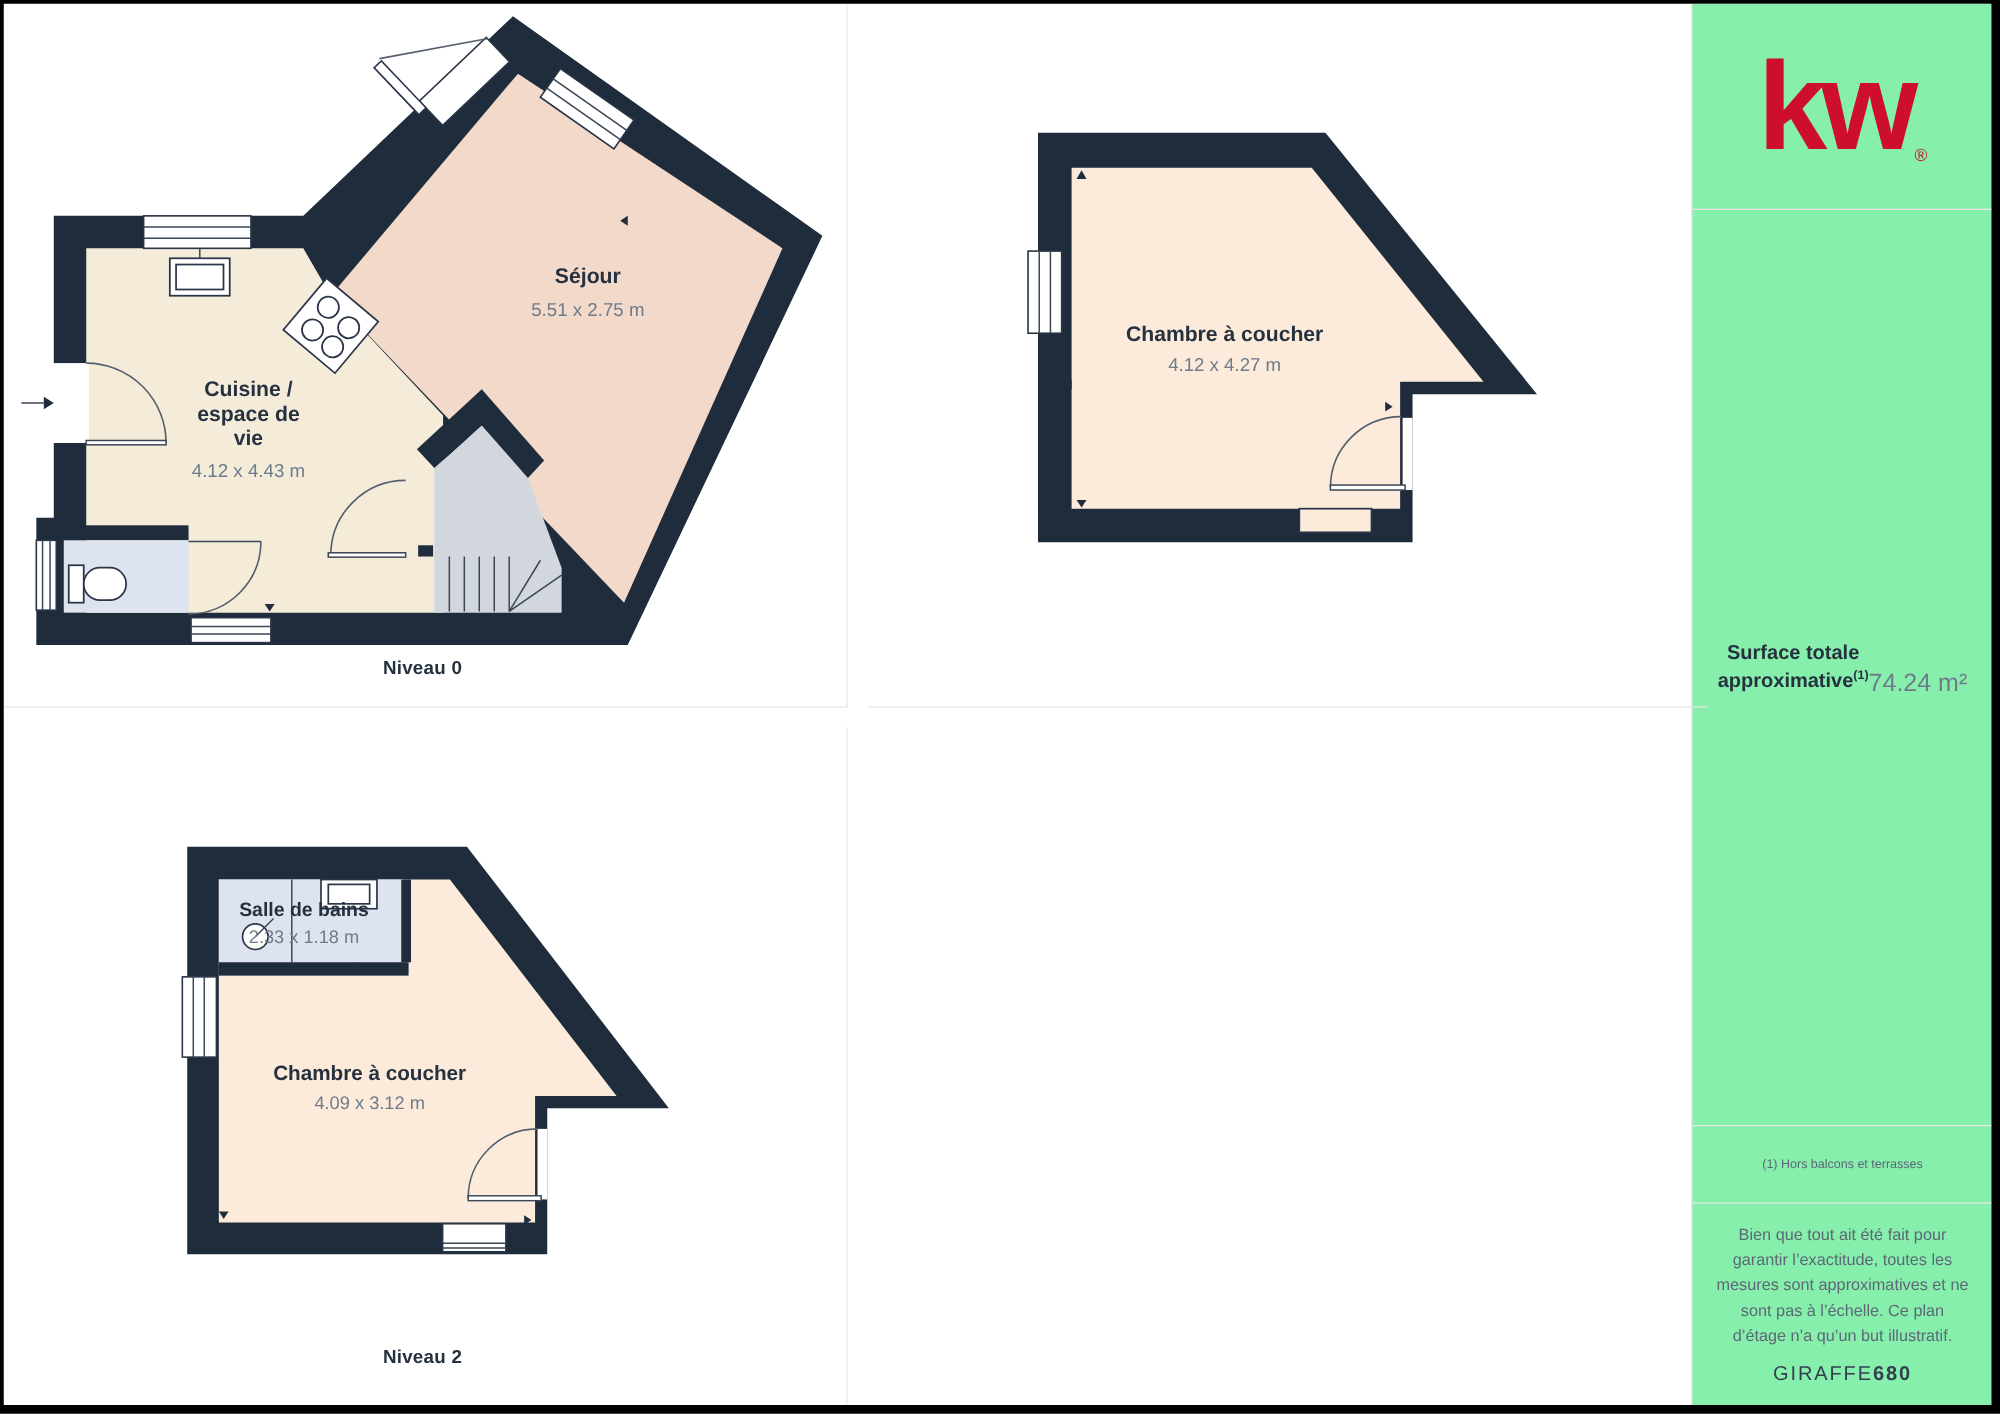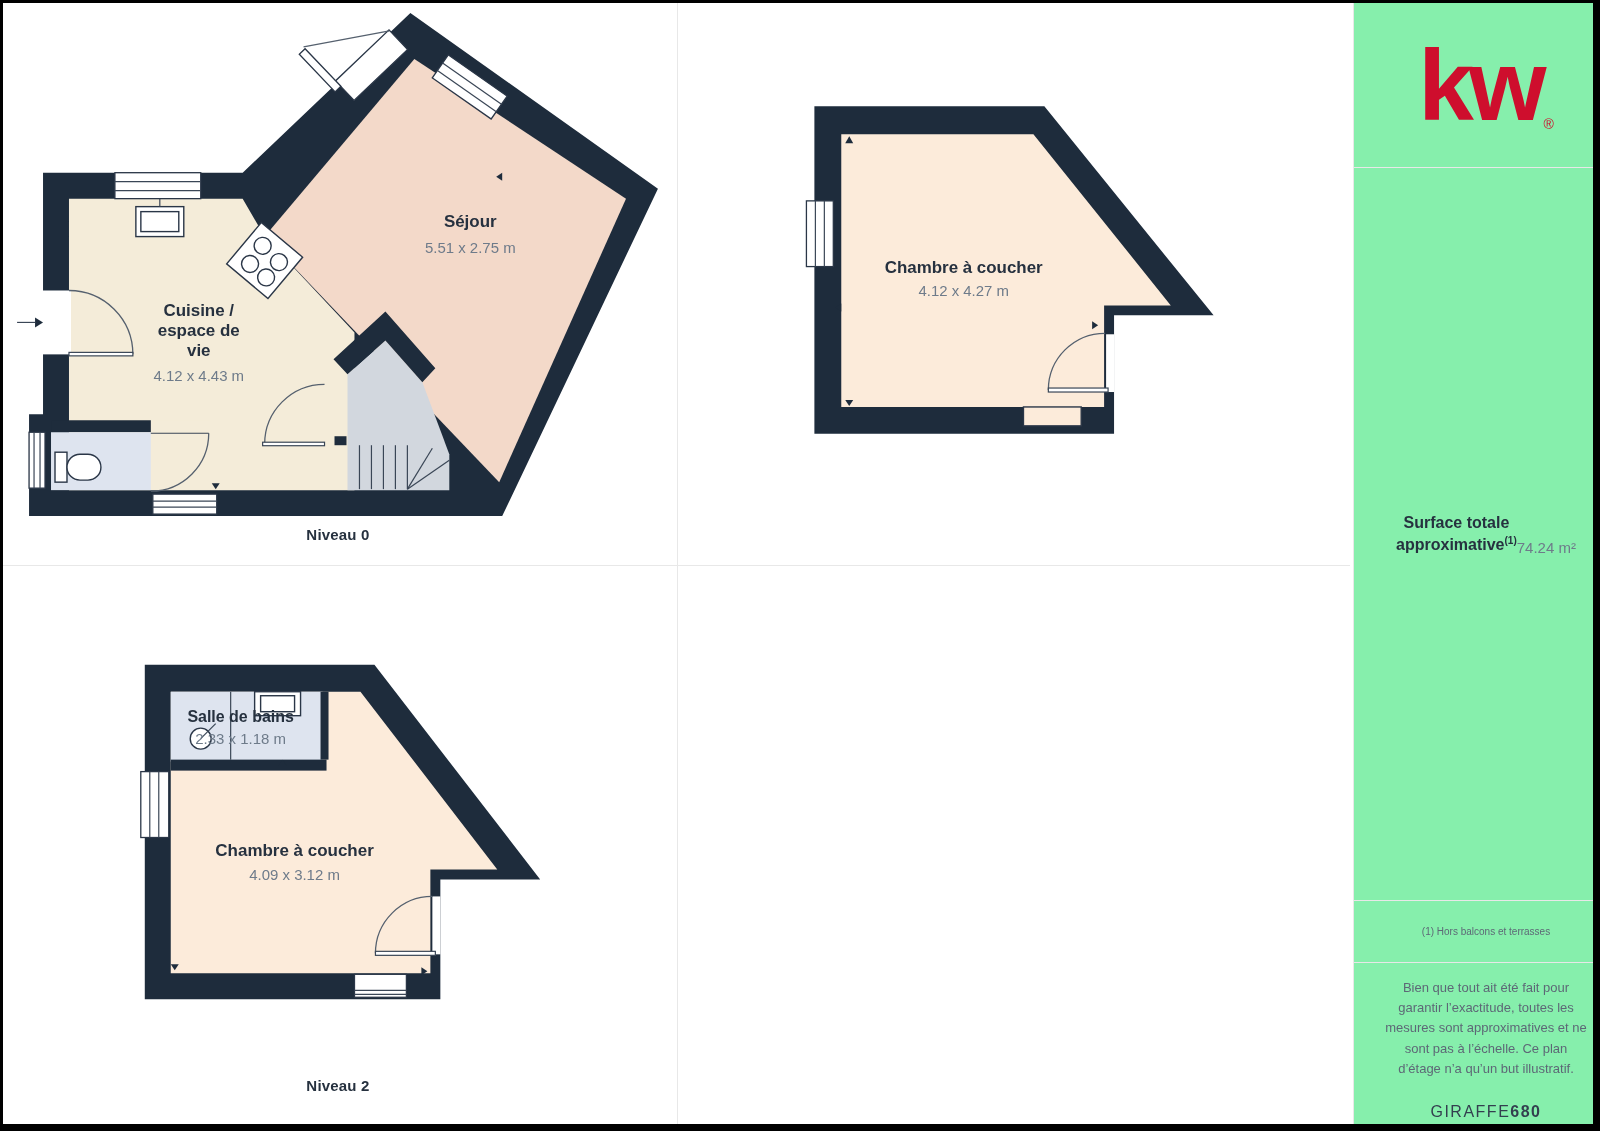--- a/index.html
+++ b/index.html
@@ -13,20 +13,21 @@
   .inner{
     position:absolute;left:3px;top:3px;right:7px;bottom:7px;
     background:#fff;display:flex;overflow:hidden;
   }
   
   .plans{
     width:1350px;flex:0 0 auto;
     display:grid;
     grid-template-columns:675px 672px;
     grid-template-rows:563px auto;
+    gap:16px;
   }
   .cell{position:relative;box-sizing:border-box;}
   .cell.c0{border-right:1px solid #e8e8e8;border-bottom:1px solid #e8e8e8;}
   .cell.c1{border-bottom:1px solid #e8e8e8;}
   .cell.c2{border-right:1px solid #e8e8e8;}
   .cell svg{position:absolute;left:0;top:0;width:100%;height:100%;display:block;}
   .caption{
     position:absolute;left:0;right:4px;bottom:22px;
     text-align:center;font-weight:700;font-size:15px;color:#26313F;
     letter-spacing:.2px;
@@ -56,33 +57,33 @@
     color:#CE0E2D;font-weight:700;font-size:100px;line-height:1;
     letter-spacing:-5px;display:flex;align-items:flex-end;
   }
   .kw .reg{font-size:14px;font-weight:400;letter-spacing:0;margin-left:2px;margin-bottom:4px;}
   .surface-sec{
     flex:1;display:flex;flex-direction:row;align-items:center;justify-content:center;
     text-align:center;padding:0 14px;
   }
   .s-title{font-weight:700;font-size:16px;color:#26313F;line-height:1.35;}
   .s-title sup{font-size:10px;}
-  .s-value{margin-top:26px;font-size:15px;color:#6E7B8A;}
+  .s-value{margin-top:26px;font-size:20px;color:#6E7B8A;}
   .footnote-sec{
     flex:0 0 auto;height:62px;border-top:1px solid #e8e8e8;
     display:flex;align-items:center;justify-content:center;text-align:center;
     font-size:10px;color:#5D6876;padding:0 10px;box-sizing:border-box;
   }
   .disclaimer-sec{
     flex:0 0 auto;height:162px;border-top:1px solid #e8e8e8;
     display:flex;flex-direction:column;align-items:center;justify-content:center;
     text-align:center;gap:12px;padding:0 16px;box-sizing:border-box;
   }
   .disclaimer-sec p{
-    margin:12px;width:208px;font-size:13px;line-height:1.55;color:#5D6876;
+    margin:0;width:208px;font-size:13px;line-height:1.55;color:#5D6876;
   }
   .maker{font-size:16px;letter-spacing:1.5px;color:#333F4F;}
   .maker b{font-weight:700;}
 </style>
 </head>
 <body>
 
 <div class="page">
   <div class="inner">
 

